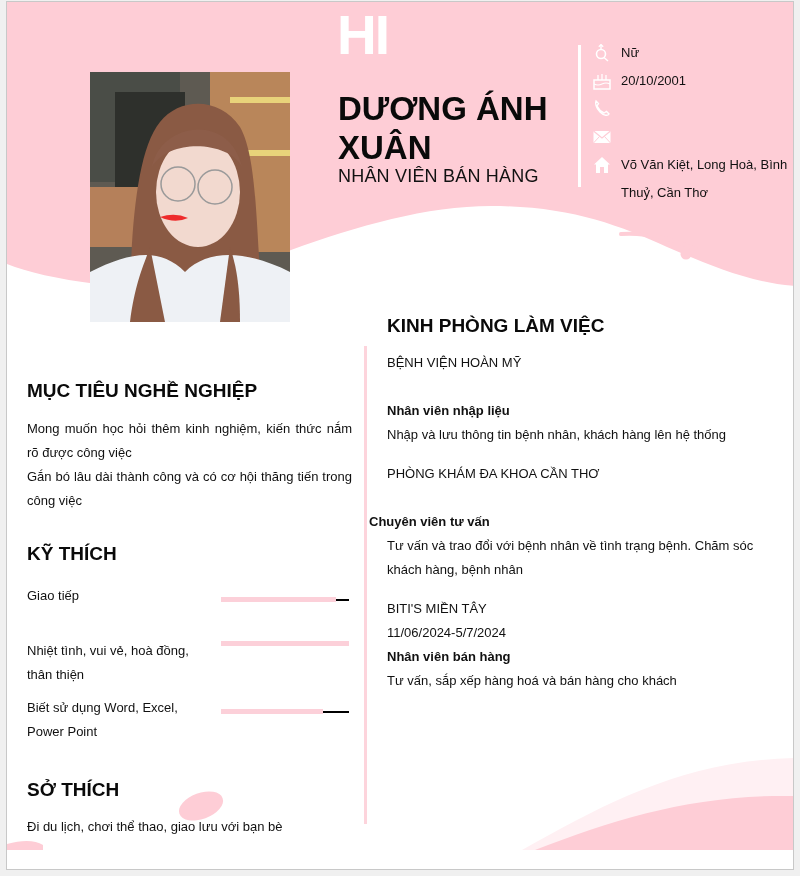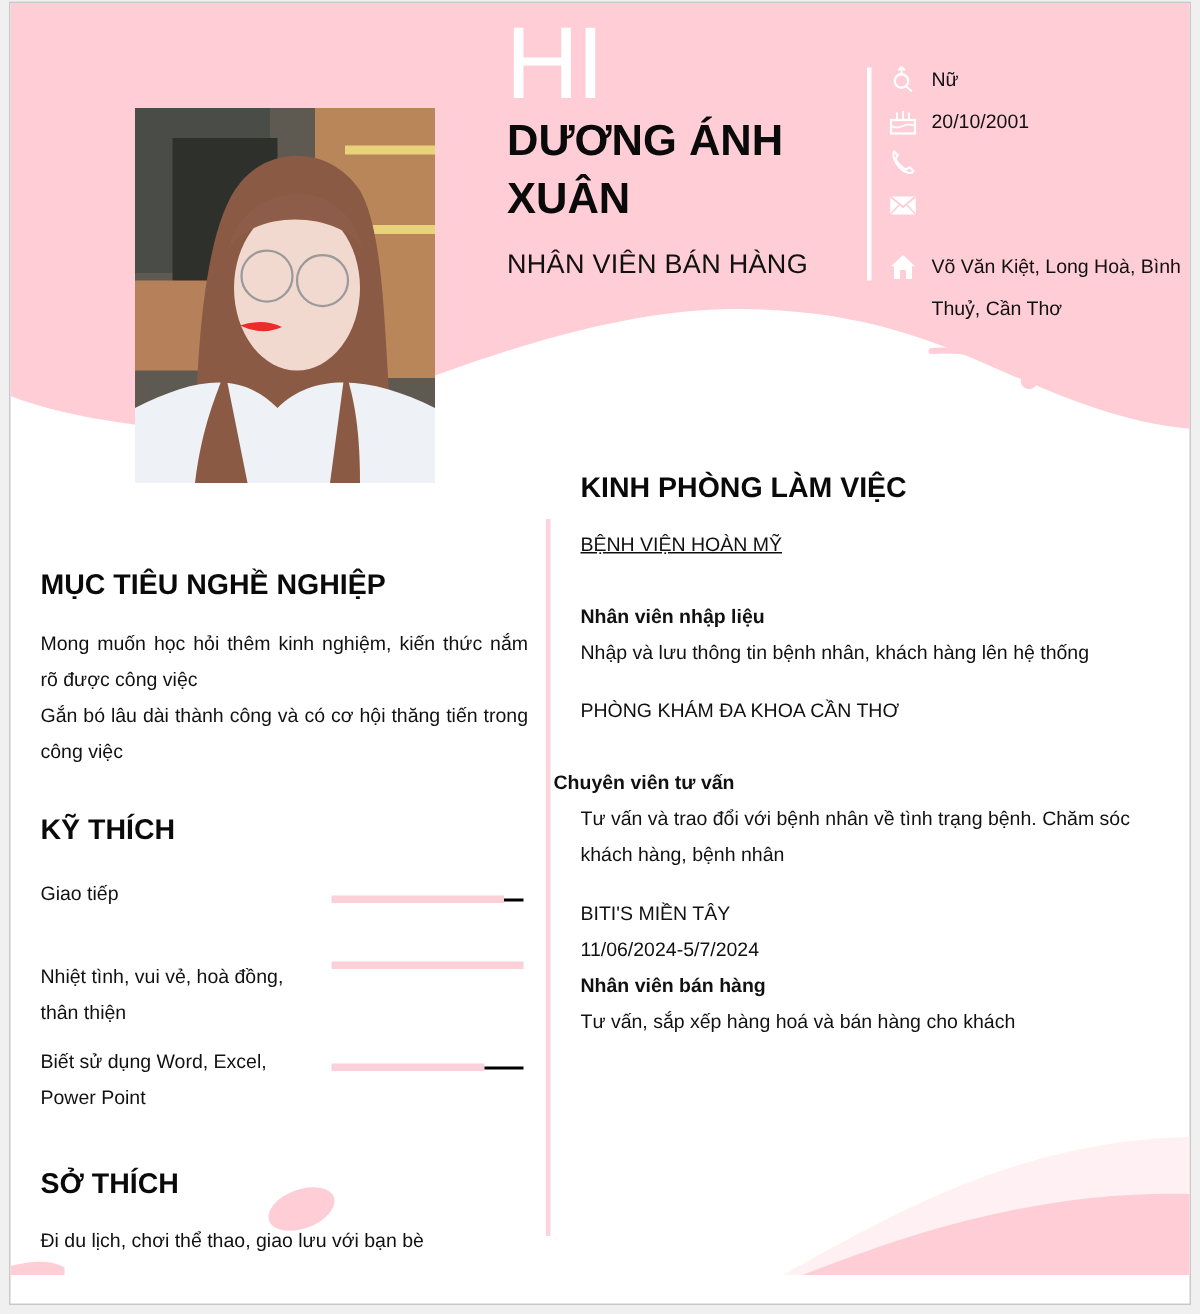--- a/index.html
+++ b/index.html
@@ -6,29 +6,29 @@
   body {
     width: 800px; height: 876px; background: #f0f0f0; position: relative; overflow: hidden;
     font-family: "Liberation Sans", "DejaVu Sans", sans-serif; color: #111;
   }
   .page {
     position: absolute; left: 6px; top: 1px; width: 788px; height: 869px;
     background: #ffffff; border: 1px solid #c8c8c8; box-sizing: border-box; overflow: hidden;
   }
   .bg-svg { position: absolute; left: 0; top: 0; width: 788px; height: 869px; }
   .hi-deco {
-    position: absolute; left: 330px; top: 6px; font-size: 68px; font-weight: normal;
+    position: absolute; left: 330px; top: 6px; font-size: 55px; font-weight: bold;
     color: #ffffff; letter-spacing: -2px; line-height: 1; height: 74px; overflow: hidden;
   }
   .photo {
     position: absolute; left: 83px; top: 70px; width: 200px; height: 250px; overflow: hidden;
     background: #7a6a5e;
   }
   .name {
-    position: absolute; left: 331px; top: 73px; font-size: 29px; font-weight: bold; line-height: 39px;
+    position: absolute; left: 331px; top: 87px; font-size: 33px; font-weight: bold; line-height: 39px;
     color: #0a0a0a; width: 240px;
   }
   .job {
     position: absolute; left: 331px; top: 164px; font-size: 18px; color: #111; letter-spacing: 0.2px;
   }
   .vline { position: absolute; left: 571px; top: 43px; width: 3px; height: 142px; background: #ffffff; }
   .info-row { position: absolute; left: 586px; display: flex; align-items: flex-start; }
   .info-icon { width: 18px; height: 18px; margin-right: 10px; margin-top: -1px; }
   .info-text { font-size: 13px; line-height: 28px; color: #111; margin-top: -6px; width: 170px; }
   .section-title { position: absolute; font-size: 19px; font-weight: bold; color: #0a0a0a; }
@@ -112,21 +112,21 @@
     <div class="info-text"></div>
   </div>
   <div class="info-row" style="top:127px;">
     <svg class="info-icon" viewBox="0 0 18 18">
       <rect x="0.5" y="3" width="17" height="12" fill="#fff"></rect>
       <path d="M0.5,3 L9,10 L17.5,3" stroke="#fecdd6" stroke-width="1.2" fill="none"></path>
       <path d="M0.5,15 L6.5,8.5 M17.5,15 L11.5,8.5" stroke="#fecdd6" stroke-width="1" fill="none"></path>
     </svg>
     <div class="info-text"></div>
   </div>
-  <div class="info-row" style="top:155px;margin-top:13px;">
+  <div class="info-row" style="top:155px;">
     <svg class="info-icon" viewBox="0 0 18 18">
       <path d="M9,1 L17,8.5 H15 V17 H3 V8.5 H1 Z" fill="#fff"></path>
       <rect x="7" y="11" width="4" height="6" fill="#fecdd6"></rect>
     </svg>
     <div class="info-text">Võ Văn Kiệt, Long Hoà, Bình Thuỷ, Cần Thơ</div>
   </div>
 
   <div class="section-title" style="left:20px; top:378px;">MỤC TIÊU NGHỀ NGHIỆP</div>
   <div class="body-text" style="left:20px; top:415px; width:325px; text-align:justify;">
     <div>Mong muốn học hỏi thêm kinh nghiệm, kiến thức nắm rõ được công việc</div>
@@ -152,21 +152,21 @@
     <div class="skill-rest" style="left:80%; width:20%;"></div>
   </div>
 
   <div class="section-title" style="left:20px; top:777px;">SỞ THÍCH</div>
   <div class="body-text" style="left:20px; top:813px;">Đi du lịch, chơi thể thao, giao lưu với bạn bè</div>
 
   <div class="divider"></div>
 
   <div class="section-title" style="left:380px; top:313px;">KINH PHÒNG LÀM VIỆC</div>
 
-  <div class="body-text" style="left:380px; top:349px;text-decoration:underline;">BỆNH VIỆN HOÀN MỸ</div>
+  <div class="body-text" style="left:380px; top:349px;">BỆNH VIỆN HOÀN MỸ</div>
   <div class="body-text bold" style="left:380px; top:397px;">Nhân viên nhập liệu</div>
   <div class="body-text" style="left:380px; top:421px;">Nhập và lưu thông tin bệnh nhân, khách hàng lên hệ thống</div>
 
   <div class="body-text" style="left:380px; top:460px;">PHÒNG KHÁM ĐA KHOA CẦN THƠ</div>
   <div class="body-text bold" style="left:362px; top:508px;text-align:center;">Chuyên viên tư vấn</div>
   <div class="body-text" style="left:380px; top:532px; width:390px;">Tư vấn và trao đổi với bệnh nhân về tình trạng bệnh. Chăm sóc khách hàng, bệnh nhân</div>
 
   <div class="body-text" style="left:380px; top:595px;">BITI'S MIỀN TÂY</div>
   <div class="body-text" style="left:380px; top:619px;">11/06/2024-5/7/2024</div>
   <div class="body-text bold" style="left:380px; top:643px;">Nhân viên bán hàng</div>

